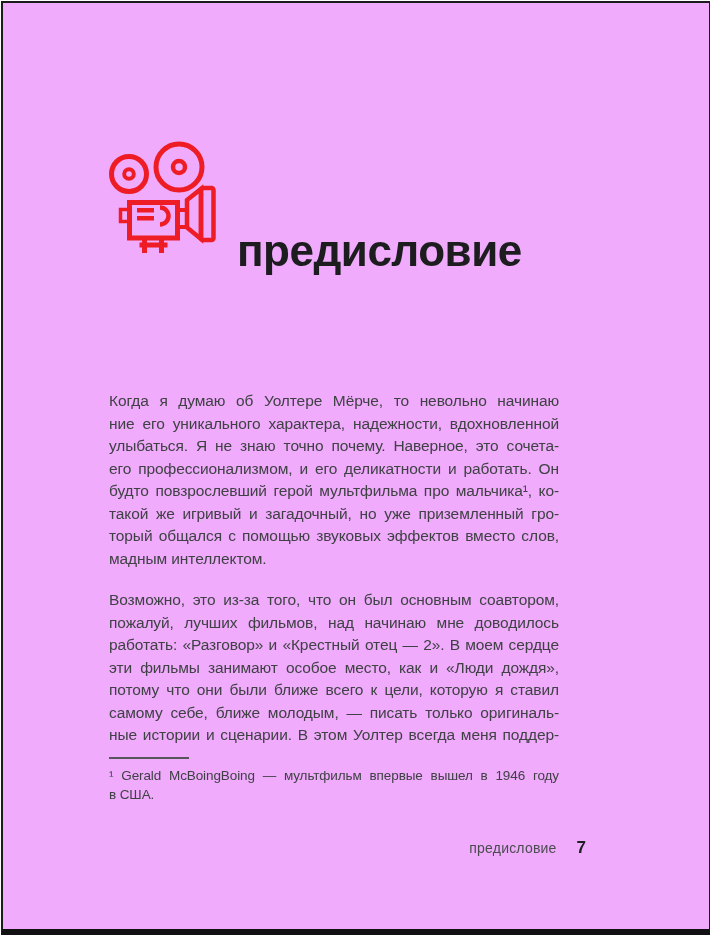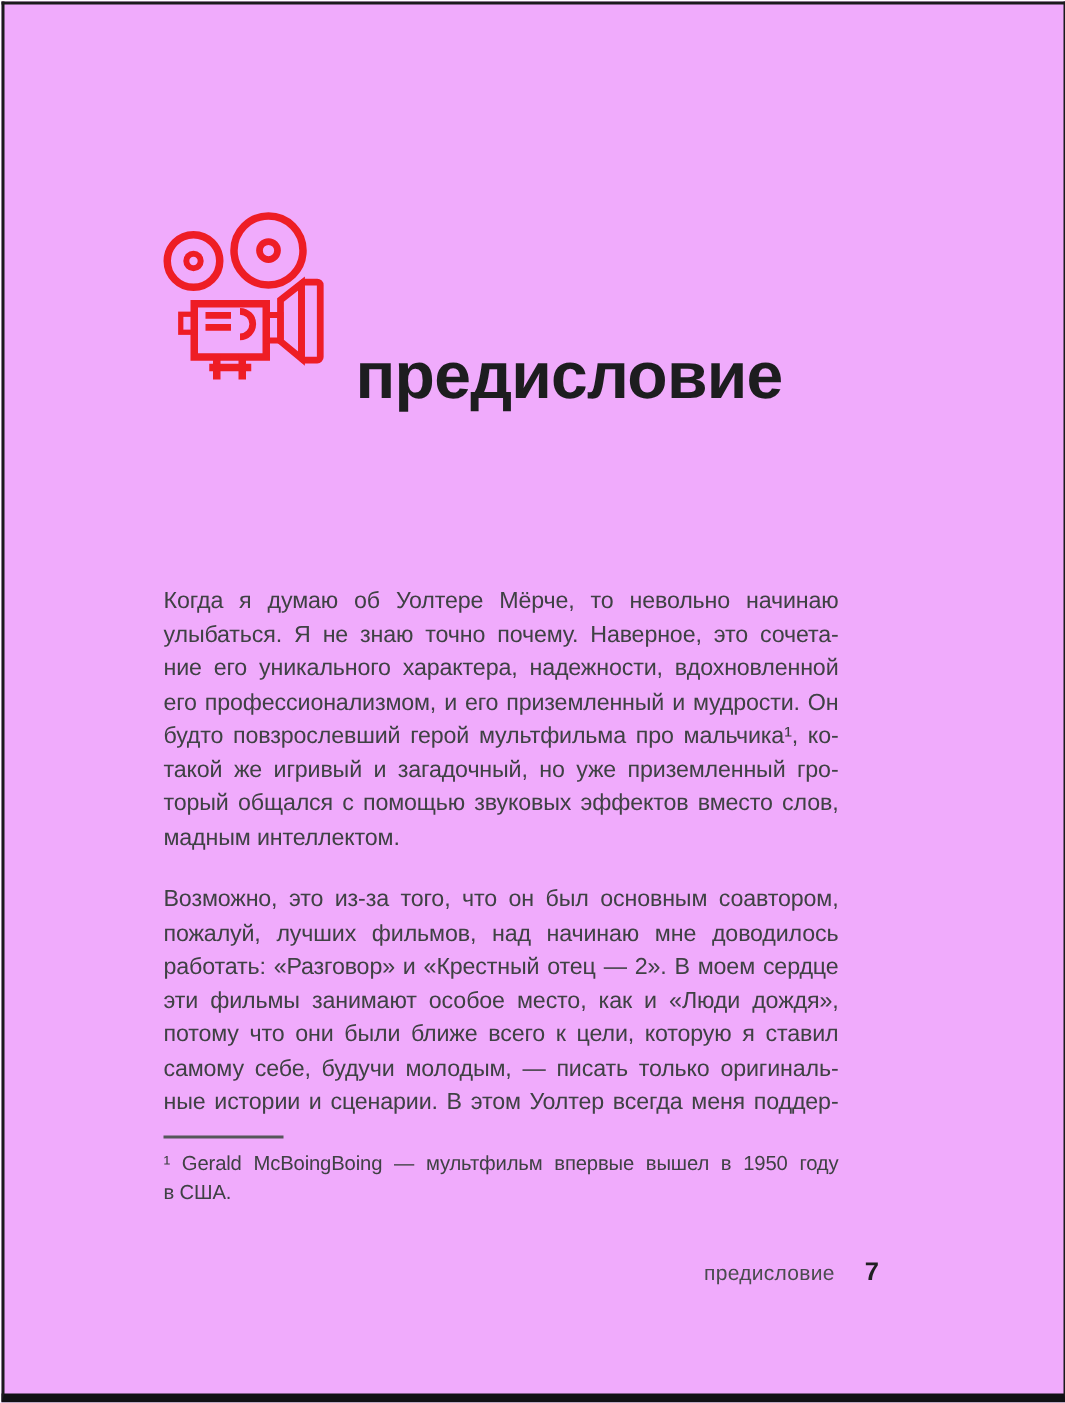--- a/index.html
+++ b/index.html
@@ -76,40 +76,40 @@
     <rect x="46" y="100" width="5" height="17" fill="currentColor" stroke="none"></rect>
     <rect x="63" y="100" width="5" height="17" fill="currentColor" stroke="none"></rect>
     <rect x="43.5" y="106.5" width="28" height="5" fill="currentColor" stroke="none"></rect>
   </svg>
 
   <h1 class="page-title">предисловие</h1>
 
   <div class="content">
     <div class="paragraph">
         <div class="line">Когда я думаю об Уолтере Мёрче, то невольно начинаю</div>
+        <div class="line">ние его уникального характера, надежности, вдохновленной</div>
         <div class="line">улыбаться. Я не знаю точно почему. Наверное, это сочета-</div>
-        <div class="line">ние его уникального характера, надежности, вдохновленной</div>
-        <div class="line">его профессионализмом, и его приземленный и мудрости. Он</div>
+        <div class="line">его профессионализмом, и его деликатности и работать. Он</div>
         <div class="line">будто повзрослевший герой мультфильма про мальчика¹, ко-</div>
         <div class="line">такой же игривый и загадочный, но уже приземленный гро-</div>
         <div class="line">торый общался с помощью звуковых эффектов вместо слов,</div>
         <div class="line last">мадным интеллектом.</div>
       </div>
     <div class="paragraph">
         <div class="line">Возможно, это из-за того, что он был основным соавтором,</div>
         <div class="line">пожалуй, лучших фильмов, над начинаю мне доводилось</div>
         <div class="line">работать: «Разговор» и «Крестный отец — 2». В моем сердце</div>
         <div class="line">эти фильмы занимают особое место, как и «Люди дождя»,</div>
         <div class="line">потому что они были ближе всего к цели, которую я ставил</div>
-        <div class="line">самому себе, будучи молодым, — писать только оригиналь-</div>
+        <div class="line">самому себе, ближе молодым, — писать только оригиналь-</div>
         <div class="line">ные истории и сценарии. В этом Уолтер всегда меня поддер-</div>
       </div>
     <hr class="footnote-rule">
     <div class="footnote">
-        <div class="line">¹ Gerald McBoingBoing — мультфильм впервые вышел в 1950 году</div>
+        <div class="line">¹ Gerald McBoingBoing — мультфильм впервые вышел в 1946 году</div>
         <div class="line last">в США.</div>
       </div>
   </div>
 
   <div class="page-footer">
     <span class="running-title">предисловие</span>
     <span class="page-number">7</span>
   </div>
 
 </div>

